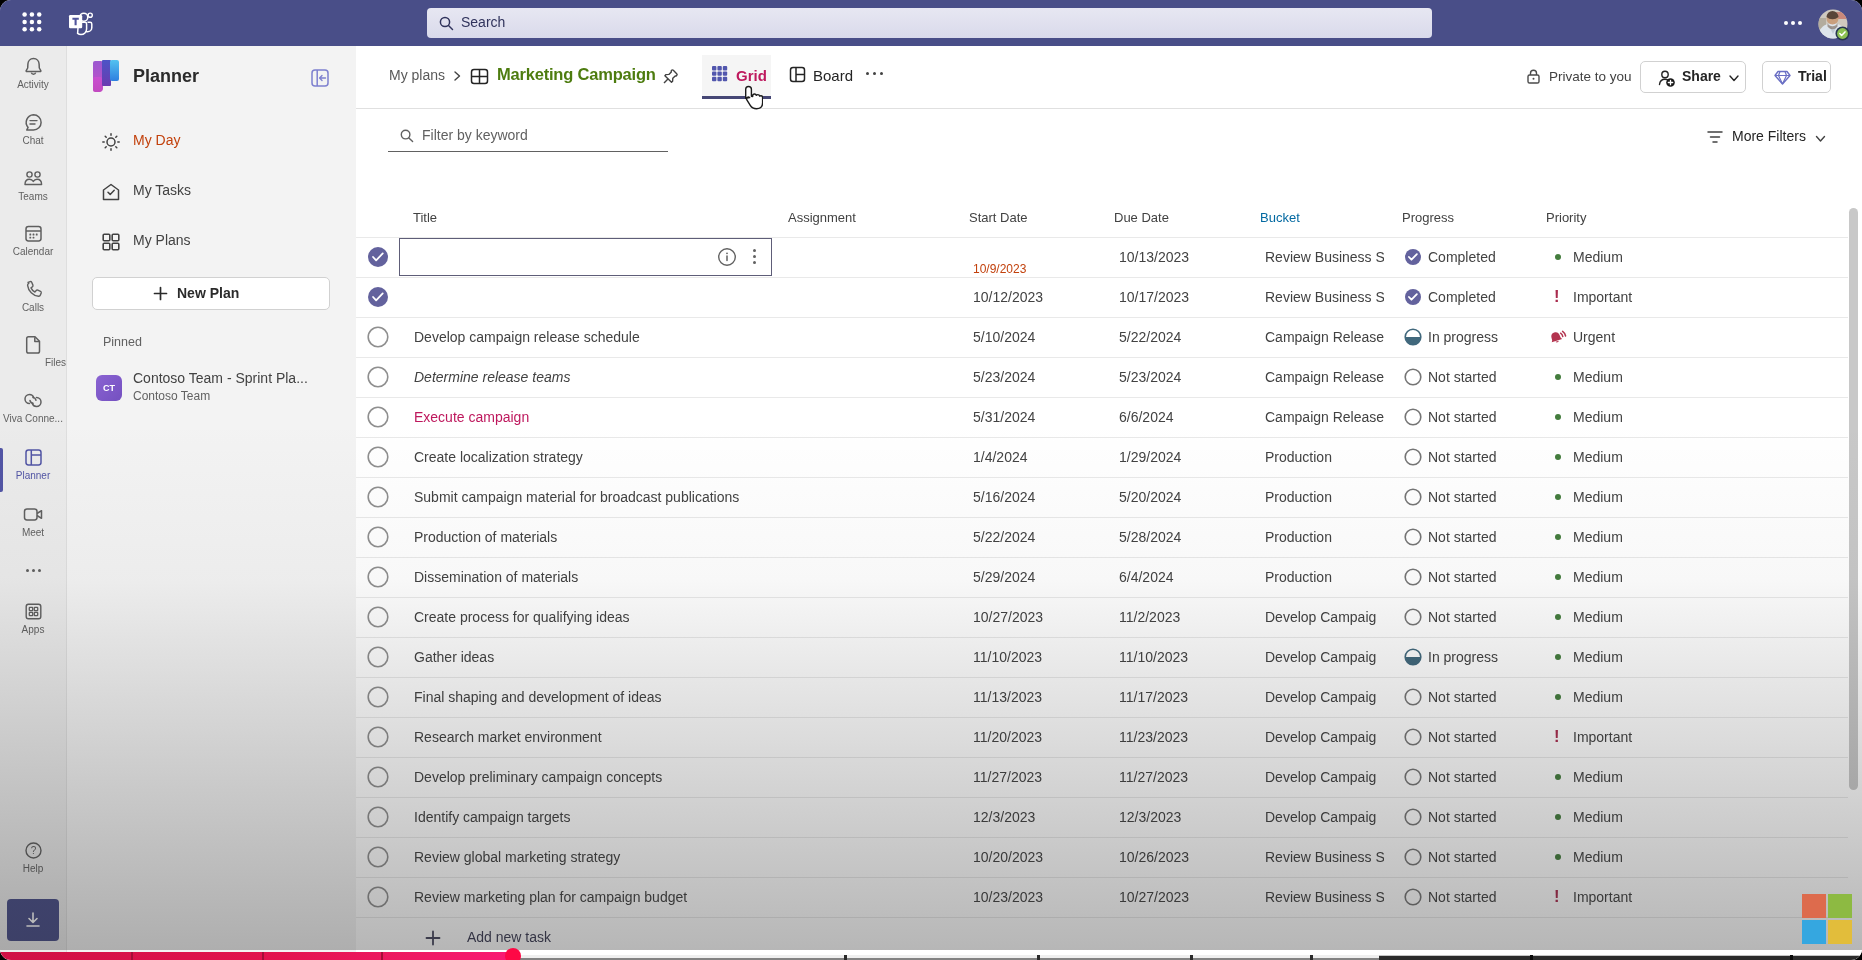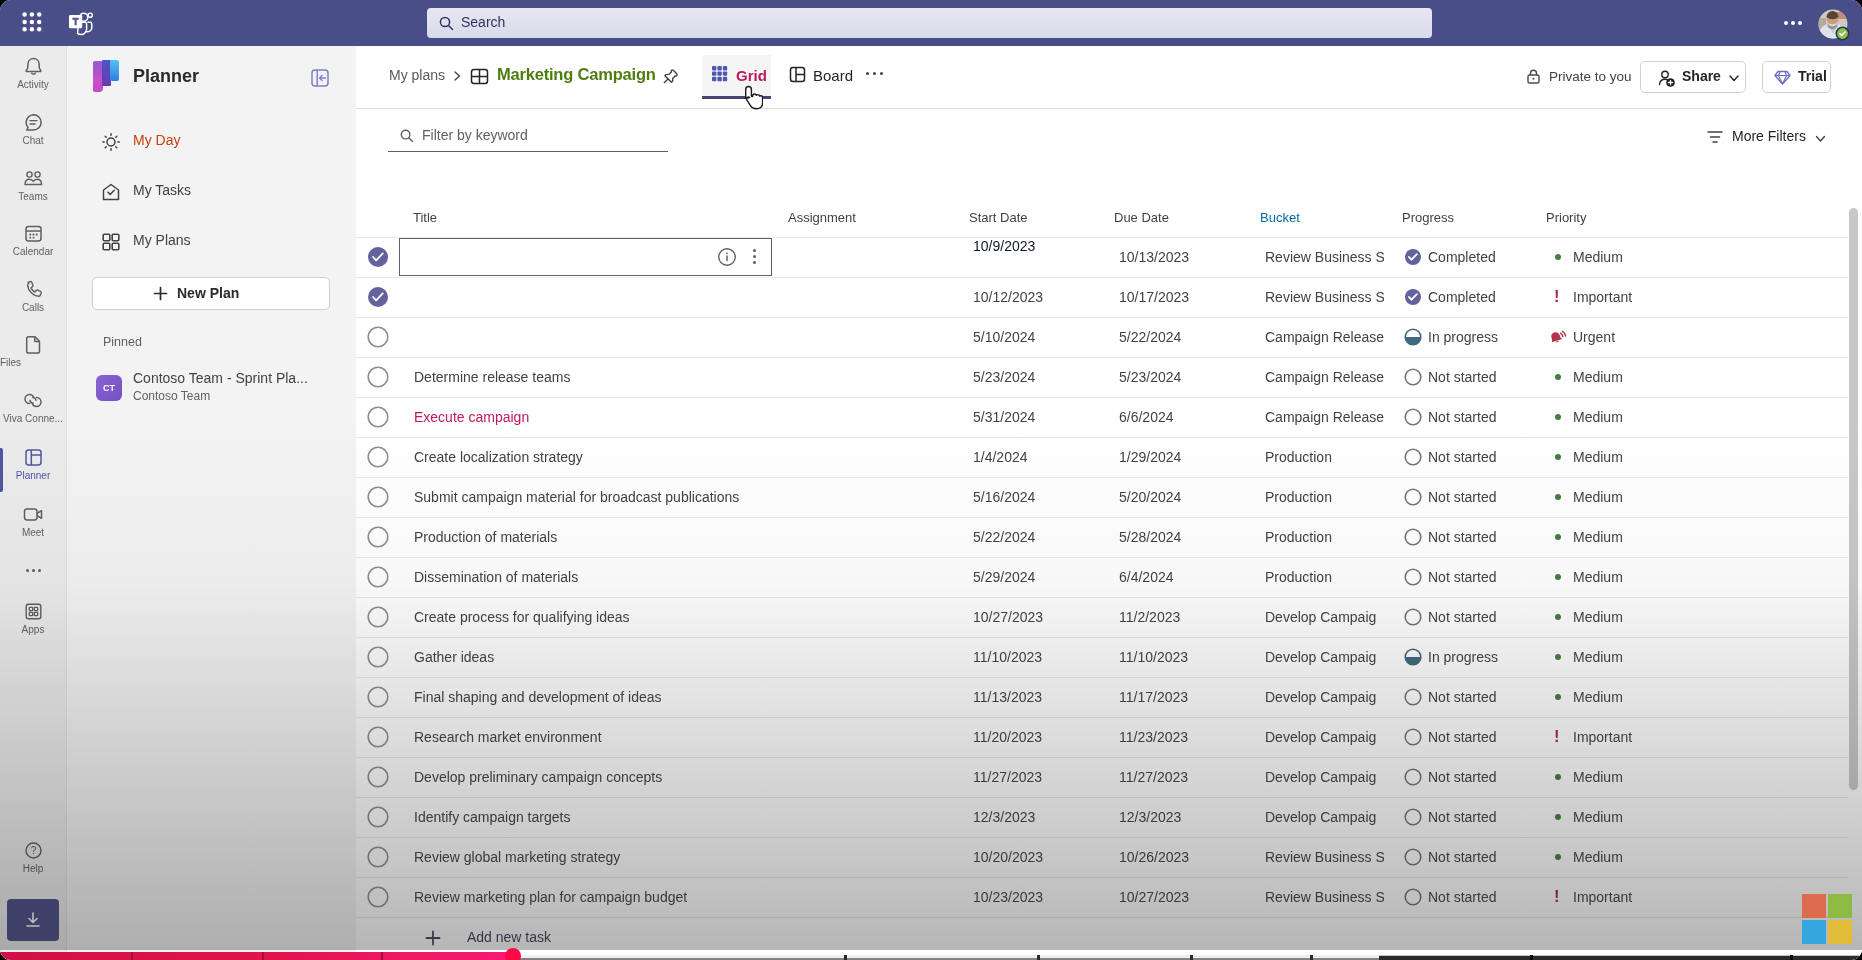--- a/index.html
+++ b/index.html
@@ -87,21 +87,21 @@
       </svg></div>
     <div class="abs" style="left:0;top:246px;width:66px;text-align:center;font-size:10px;color:#616161">Calendar</div>
 <div class="abs" style="left:0;top:279px;width:66px;height:28px;text-align:center"><svg width="21" height="21" viewBox="0 0 21 21">
         <path d="M5.0 3.4 l2.2 -.8 c.6 -.2 1.2 .1 1.5 .7 l1.2 2.8 c.2 .6 .1 1.2 -.4 1.6 l-1.5 1.2 c.7 1.6 2.3 3.3 3.9 4.1 l1.3 -1.5 c.4 -.5 1 -.6 1.6 -.4 l2.7 1.3 c.6 .3 .9 .9 .7 1.5 l-.8 2.2 c-.3 .8 -1 1.3 -1.8 1.2 c-5.7 -.7 -10.3 -5.3 -11 -11 c-.1 -.8 .4 -1.6 1.2 -1.9 z" fill="none" stroke="#5f5f5f" stroke-width="1.4" stroke-linejoin="round"></path>
       </svg></div>
     <div class="abs" style="left:0;top:302px;width:66px;text-align:center;font-size:10px;color:#616161">Calls</div>
 <div class="abs" style="left:0;top:334px;width:66px;height:28px;text-align:center"><svg width="21" height="21" viewBox="0 0 21 21">
         <path d="M5.5 2.8 h6.5 l4.5 4.5 v10 a1.8 1.8 0 0 1 -1.8 1.8 h-9.2 a1.8 1.8 0 0 1 -1.8 -1.8 v-12.7 a1.8 1.8 0 0 1 1.8 -1.8 z" fill="none" stroke="#5f5f5f" stroke-width="1.5" stroke-linejoin="round"></path>
         <path d="M11.8 3.2 v4.3 h4.3" fill="none" stroke="#5f5f5f" stroke-width="1.5" stroke-linejoin="round"></path>
       </svg></div>
-    <div class="abs" style="left:0;top:357px;width:66px;text-align:left;font-size:10px;color:#616161">Files</div>
+    <div class="abs" style="left:0;top:357px;width:66px;text-align:right;font-size:10px;color:#616161">Files</div>
 <div class="abs" style="left:0;top:390px;width:66px;height:28px;text-align:center"><svg width="22" height="21" viewBox="0 0 22 21">
         <path d="M7.5 13.5 c-2.5 0 -4.5 -2 -4.5 -4.5 s2 -4.5 4.5 -4.5 c2 0 3.6 1.2 4.2 3 M14.5 7.5 c2.5 0 4.5 2 4.5 4.5 s-2 4.5 -4.5 4.5 c-2 0 -3.6 -1.2 -4.2 -3" fill="none" stroke="#5f5f5f" stroke-width="1.5" stroke-linecap="round"></path>
         <path d="M8 10.5 a3.5 3.5 0 0 0 3 2.8 M14 10.2 a3.5 3.5 0 0 0 -3 -2.6" fill="none" stroke="#5f5f5f" stroke-width="1.5" stroke-linecap="round"></path>
       </svg></div>
     <div class="abs" style="left:0;top:413px;width:66px;text-align:center;font-size:10px;color:#616161">Viva Conne...</div>
 <div class="abs" style="left:0;top:447px;width:66px;height:28px;text-align:center"><svg width="21" height="21" viewBox="0 0 21 21">
         <rect x="3" y="3" width="15" height="15" rx="2.4" fill="none" stroke="#5255a5" stroke-width="1.5"></rect>
         <path d="M8.3 3 v15 M8.3 8 h9.7" stroke="#5255a5" stroke-width="1.5" fill="none"></path>
       </svg></div>
     <div class="abs" style="left:0;top:470px;width:66px;text-align:center;font-size:10px;color:#5255a5">Planner</div>
@@ -289,21 +289,21 @@
 <div class="abs" style="left:969px;top:210px;font-size:13px;color:#424242">Start Date</div>
 <div class="abs" style="left:1114px;top:210px;font-size:13px;color:#424242">Due Date</div>
 <div class="abs" style="left:1260px;top:210px;font-size:13px;color:#0369a1">Bucket</div>
 <div class="abs" style="left:1402px;top:210px;font-size:13px;color:#424242">Progress</div>
 <div class="abs" style="left:1546px;top:210px;font-size:13px;color:#424242">Priority</div>
 <div class="abs" style="left:356px;top:237px;width:1492px;height:1px;background:#e9e9e9"></div>
 <svg style="position:absolute;left:367px;top:246px" width="22" height="22" viewBox="0 0 22 22">
       <circle cx="11" cy="11" r="10" fill="#63629d"></circle>
       <path d="M 6.050000000000001 11 l 3.08 3.3 l 6.6 -6.82" stroke="#fff" stroke-width="1.8" fill="none" stroke-linecap="round" stroke-linejoin="round"></path>
     </svg>
-<div class="abs" style="left:973px;top:226px;height:40px;line-height:40px;font-size:14px;color:#0f172a">10/9/2023</div>
+<div class="abs" style="left:973px;top:249px;height:40px;line-height:40px;font-size:12px;color:#c2410c">10/9/2023</div>
 <div class="abs" style="left:1119px;top:237px;height:40px;line-height:40px;font-size:14px;color:#424242">10/13/2023</div>
 <div class="abs" style="left:1265px;top:237px;width:119px;overflow:hidden;white-space:nowrap;height:40px;line-height:40px;font-size:14px;color:#424242">Review Business S</div>
 <svg style="position:absolute;left:1404px;top:248px" width="18" height="18" viewBox="0 0 18 18">
       <circle cx="9" cy="9" r="8" fill="#63629d"></circle>
       <path d="M 4.95 9 l 2.5200000000000005 2.6999999999999997 l 5.3999999999999995 -5.58" stroke="#fff" stroke-width="1.8" fill="none" stroke-linecap="round" stroke-linejoin="round"></path>
     </svg>
     <div style="position:absolute;left:1428px;top:237px;height:40px;line-height:40px;font-size:14px;color:#424242">Completed</div>
 <div style="position:absolute;left:1555px;top:254px;width:6px;height:6px;border-radius:50%;background:#447d3e"></div>
     <div style="position:absolute;left:1573px;top:237px;height:40px;line-height:40px;font-size:14px;color:#424242">Medium</div>
 <div class="abs" style="left:356px;top:277px;width:1492px;height:1px;background:#e9e9e9"></div>
@@ -318,41 +318,42 @@
       <circle cx="9" cy="9" r="8" fill="#63629d"></circle>
       <path d="M 4.95 9 l 2.5200000000000005 2.6999999999999997 l 5.3999999999999995 -5.58" stroke="#fff" stroke-width="1.8" fill="none" stroke-linecap="round" stroke-linejoin="round"></path>
     </svg>
     <div style="position:absolute;left:1428px;top:277px;height:40px;line-height:40px;font-size:14px;color:#424242">Completed</div>
 <div style="position:absolute;left:1554px;top:277px;height:40px;line-height:39px;font-size:16.5px;font-weight:bold;color:#a92c4e">!</div>
     <div style="position:absolute;left:1573px;top:277px;height:40px;line-height:40px;font-size:14px;color:#424242">Important</div>
 <div class="abs" style="left:356px;top:317px;width:1492px;height:1px;background:#e9e9e9"></div>
 <svg style="position:absolute;left:367px;top:326px" width="22" height="22" viewBox="0 0 22 22">
       <circle cx="11" cy="11" r="9.8" fill="none" stroke="#8f8f8f" stroke-width="1.6"></circle>
     </svg>
+<div class="abs" style="left:414px;top:317px;height:40px;line-height:40px;font-size:14px;color:#424242;">Develop campaign release schedule</div>
 <div class="abs" style="left:973px;top:317px;height:40px;line-height:40px;font-size:14px;color:#424242">5/10/2024</div>
 <div class="abs" style="left:1119px;top:317px;height:40px;line-height:40px;font-size:14px;color:#424242">5/22/2024</div>
 <div class="abs" style="left:1265px;top:317px;width:119px;overflow:hidden;white-space:nowrap;height:40px;line-height:40px;font-size:14px;color:#424242">Campaign Release</div>
 <svg style="position:absolute;left:1404px;top:328px" width="18" height="18" viewBox="0 0 18 18">
       <circle cx="9" cy="9" r="7.8" fill="none" stroke="#41687c" stroke-width="1.6"></circle>
       <path d="M 1.2 9 a 7.8 7.8 0 0 0 15.6 0 z" fill="#41687c"></path>
     </svg>
     <div style="position:absolute;left:1428px;top:317px;height:40px;line-height:40px;font-size:14px;color:#424242">In progress</div>
 <svg style="position:absolute;left:1548px;top:328px" width="19" height="19" viewBox="0 0 19 19">
       <g transform="rotate(-18 8 10)">
         <path d="M8 4.2 C10.8 4.2 12.2 6 12.3 8.2 L12.6 11.2 L13.6 12.8 L2.6 12.8 L3.6 11.2 L3.8 8.2 C4 6 5.3 4.2 8 4.2 z" fill="#b3344f"></path>
         <path d="M6.4 13.4 a1.8 1.8 0 0 0 3.4 0 z" fill="#b3344f"></path>
       </g>
       <path d="M12.6 5.2 a5 5 0 0 1 2.2 3.4 M14.6 3.4 a7.3 7.3 0 0 1 3 4.6" stroke="#b3344f" stroke-width="1.5" fill="none" stroke-linecap="round"></path>
     </svg>
     <div style="position:absolute;left:1573px;top:317px;height:40px;line-height:40px;font-size:14px;color:#424242">Urgent</div>
 <div class="abs" style="left:356px;top:357px;width:1492px;height:1px;background:#e9e9e9"></div>
 <svg style="position:absolute;left:367px;top:366px" width="22" height="22" viewBox="0 0 22 22">
       <circle cx="11" cy="11" r="9.8" fill="none" stroke="#8f8f8f" stroke-width="1.6"></circle>
     </svg>
-<div class="abs" style="left:414px;top:357px;height:40px;line-height:40px;font-size:14px;color:#424242;">Determine release teams</div>
+<div class="abs" style="left:414px;top:357px;height:40px;line-height:40px;font-size:14px;color:#424242;font-style:italic;">Determine release teams</div>
 <div class="abs" style="left:973px;top:357px;height:40px;line-height:40px;font-size:14px;color:#424242">5/23/2024</div>
 <div class="abs" style="left:1119px;top:357px;height:40px;line-height:40px;font-size:14px;color:#424242">5/23/2024</div>
 <div class="abs" style="left:1265px;top:357px;width:119px;overflow:hidden;white-space:nowrap;height:40px;line-height:40px;font-size:14px;color:#424242">Campaign Release</div>
 <svg style="position:absolute;left:1404px;top:368px" width="18" height="18" viewBox="0 0 18 18">
       <circle cx="9" cy="9" r="7.8" fill="none" stroke="#757575" stroke-width="1.6"></circle>
     </svg>
     <div style="position:absolute;left:1428px;top:357px;height:40px;line-height:40px;font-size:14px;color:#424242">Not started</div>
 <div style="position:absolute;left:1555px;top:374px;width:6px;height:6px;border-radius:50%;background:#447d3e"></div>
     <div style="position:absolute;left:1573px;top:357px;height:40px;line-height:40px;font-size:14px;color:#424242">Medium</div>
 <div class="abs" style="left:356px;top:397px;width:1492px;height:1px;background:#e9e9e9"></div>

